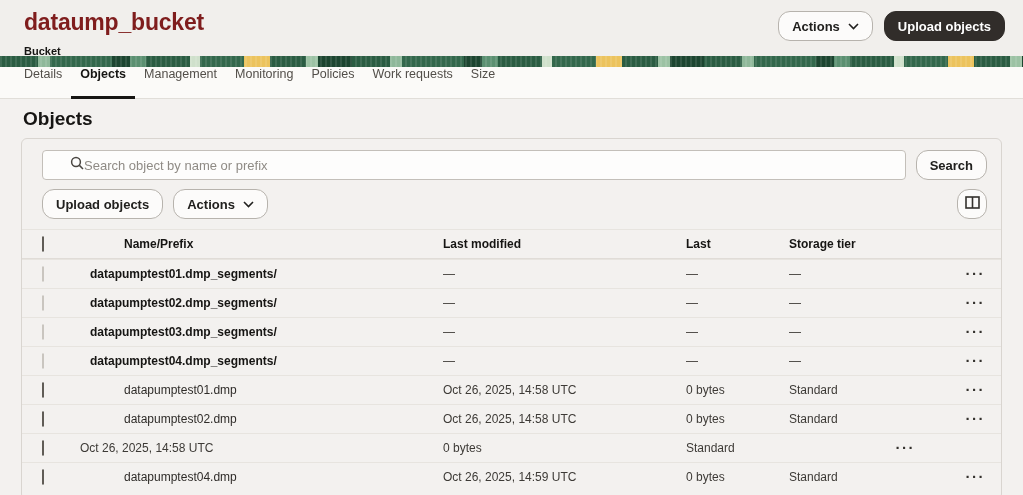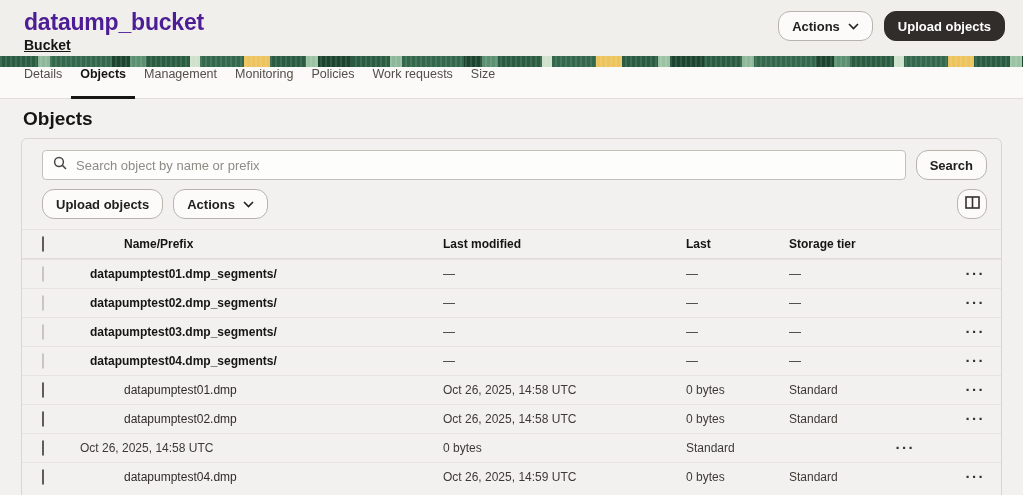--- a/index.html
+++ b/index.html
@@ -2,22 +2,22 @@
 <html><head>
 <meta charset="utf-8">
 <style>
   * { margin:0; padding:0; box-sizing:border-box; }
   html,body { background:#f3f1ef; }
   body { font-family:"Liberation Sans","DejaVu Sans",sans-serif; color:#1f1e1c; }
   .app { width:1023px; height:495px; overflow:hidden; background:#f3f1ef; position:relative; }
 
   
   .page-header { background:#f1efec; height:56px; display:flex; justify-content:space-between; align-items:flex-start; padding:9px 18px 0 24px; }
-  .title-block h1 { font-size:23px; font-weight:700; letter-spacing:-0.2px; color:#4c1d95; line-height:1.15; }
-  .title-block .subtitle { font-size:14px; font-weight:600; color:#161513; margin-top:2px;text-decoration:underline; }
+  .title-block h1 { font-size:23px; font-weight:700; letter-spacing:-0.2px; color:#7f1d1d; line-height:1.15; }
+  .title-block .subtitle { font-size:11px; font-weight:600; color:#161513; margin-top:10px; }
   .header-actions { display:flex; gap:11px; margin-top:2px; }
 
   .btn { height:30px; padding:0 13px; border:1px solid #b7b3ad; border-radius:12px; background:#fcfbfa;
          font-family:inherit; font-size:13px; font-weight:600; color:#21201e; display:inline-flex; align-items:center; gap:8px; cursor:pointer; }
   .btn-dark { background:#312d2a; border-color:#312d2a; color:#ffffff; }
   .chev { width:11px; height:7px; display:inline-block; }
   .chev svg { display:block; }
 
   
   .banner { height:11px;
@@ -36,21 +36,21 @@
   .tab.active { font-weight:700; color:#161513; border-bottom-color:#161513; }
 
   
   .content { padding:0 21px; }
   .section-heading { font-size:19px; font-weight:700; color:#161513; margin:9px 2px 8px; }
 
   .panel { border:1px solid #d9d5d0; border-radius:6px; height:362px; overflow:hidden; }
 
   .search-row { display:flex; align-items:center; padding:11px 14px 0 20px; }
   .search-input { flex:1; height:30px; background:#fdfdfc; border:1px solid #c3bfb9; border-radius:4px;
-                  display:flex; align-items:center; gap:9px; padding:0 10px; }
+                  display:flex; align-items:center; padding:0 27px; }
   .search-input input { border:none; outline:none; background:transparent; flex:1; font-family:inherit; font-size:13px; color:#21201e; }
   .search-input input::placeholder { color:#8f8b85; }
   .search-btn { margin-left:10px; }
 
   .toolbar-row { display:flex; justify-content:space-between; align-items:center; padding:9px 14px 0 20px; }
   .toolbar-left { display:flex; gap:10px; }
   .icon-btn { width:30px; height:30px; padding:0; justify-content:center; }
 
   
   .table { margin-top:10px; }

